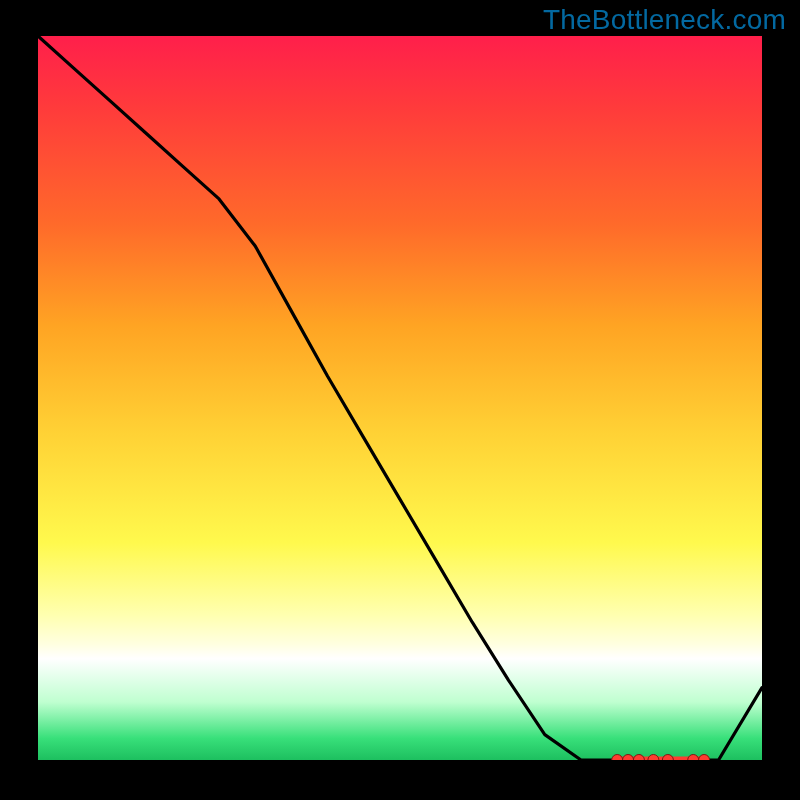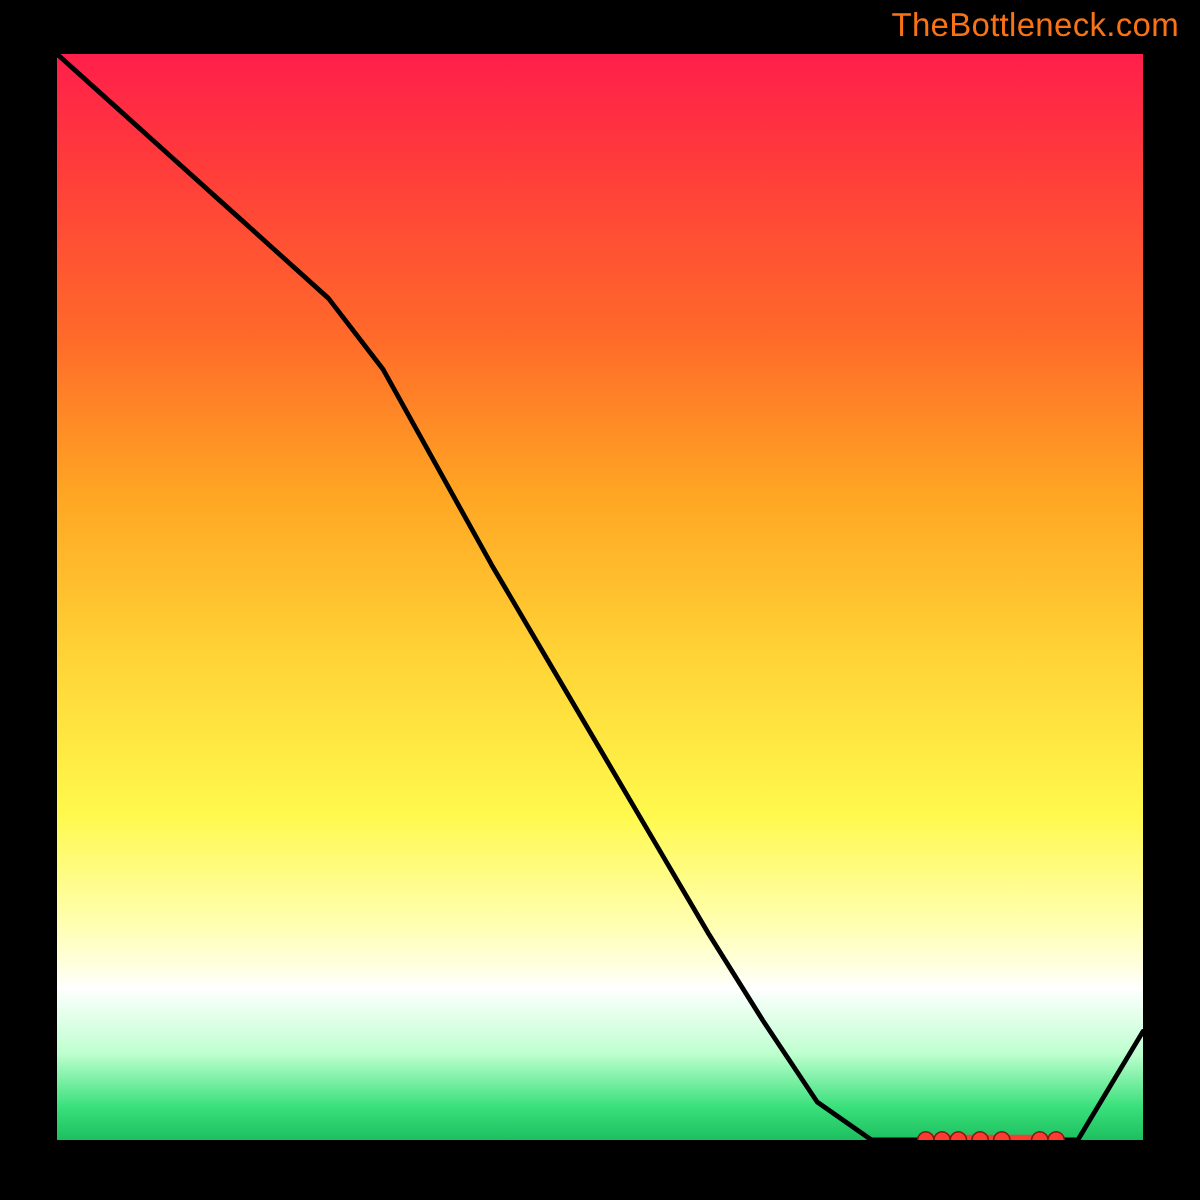--- a/index.html
+++ b/index.html
@@ -14,22 +14,22 @@
   .frame {
     position: relative;
     width: 800px;
     height: 800px;
     background: #000;
   }
   .watermark {
     position: absolute;
     top: 4px;
     right: 14px;
-    color: #f97316;
-    font-size: 22px;
+    color: #0369a1;
+    font-size: 28px;
     letter-spacing: 0.2px;
     font-weight: 400;
   }
   .plot-area {
     position: absolute;
     left: 38px;
     top: 36px;
     width: 724px;
     height: 724px;
     background: linear-gradient(

